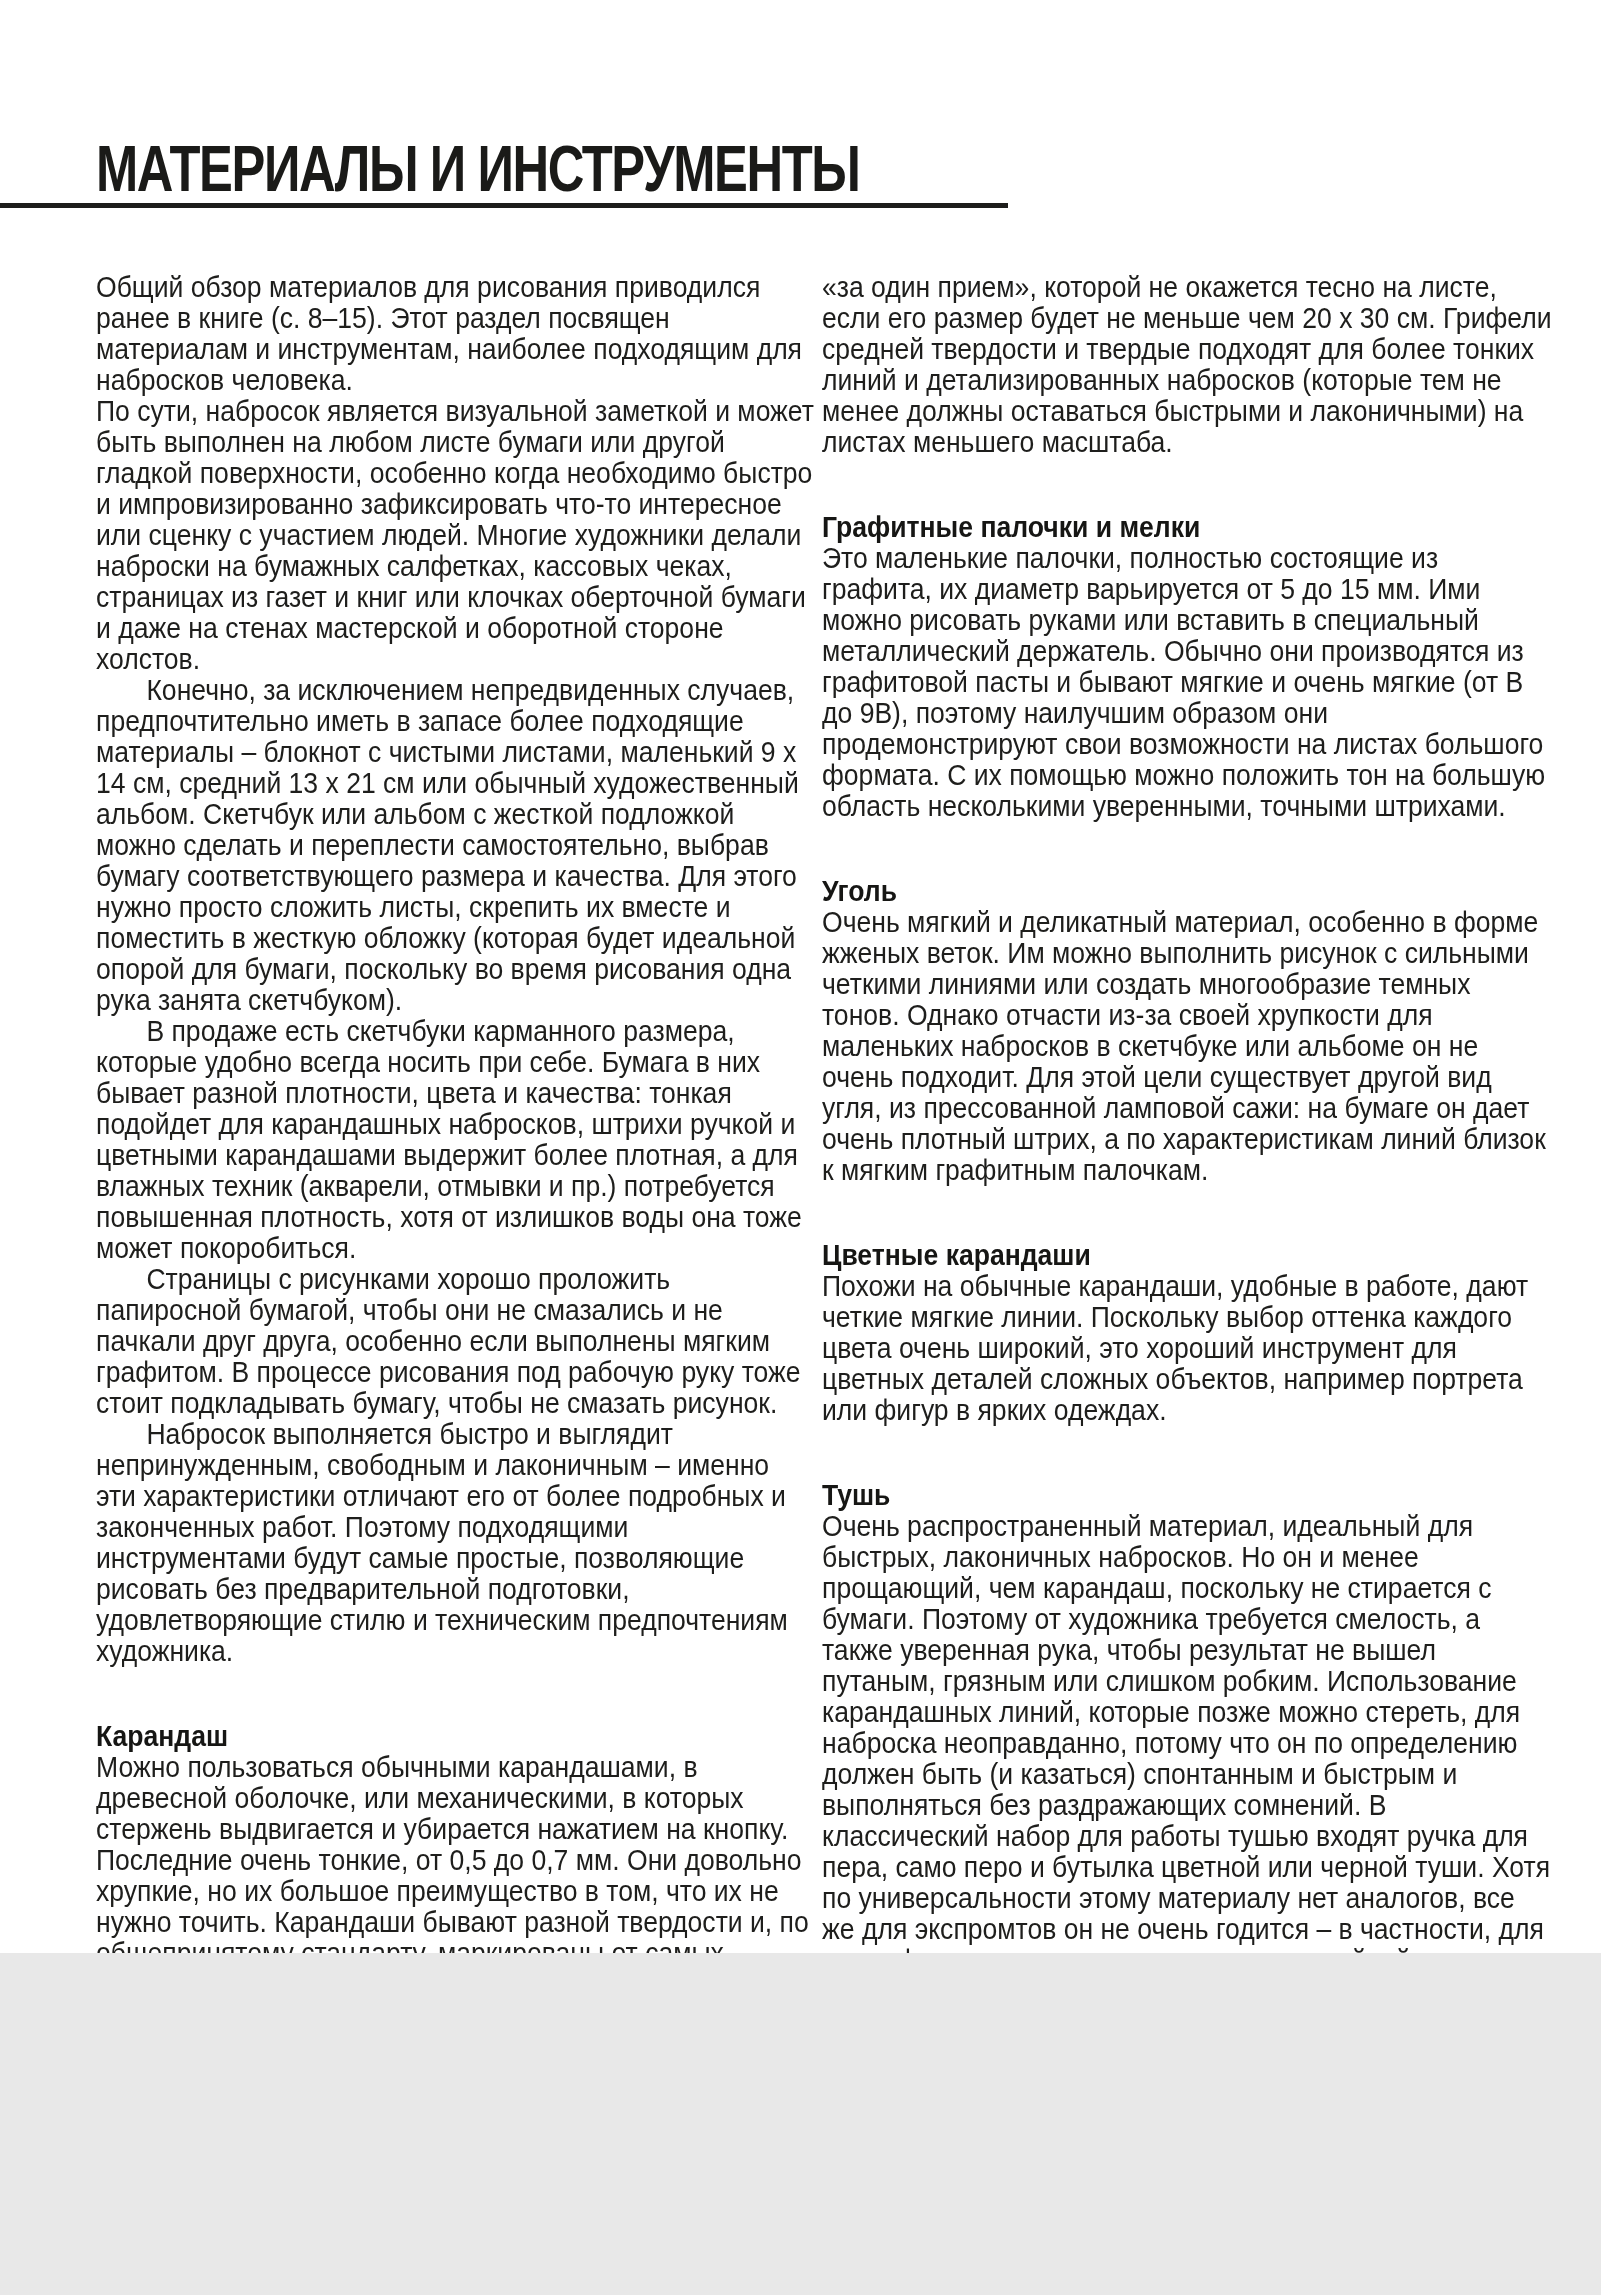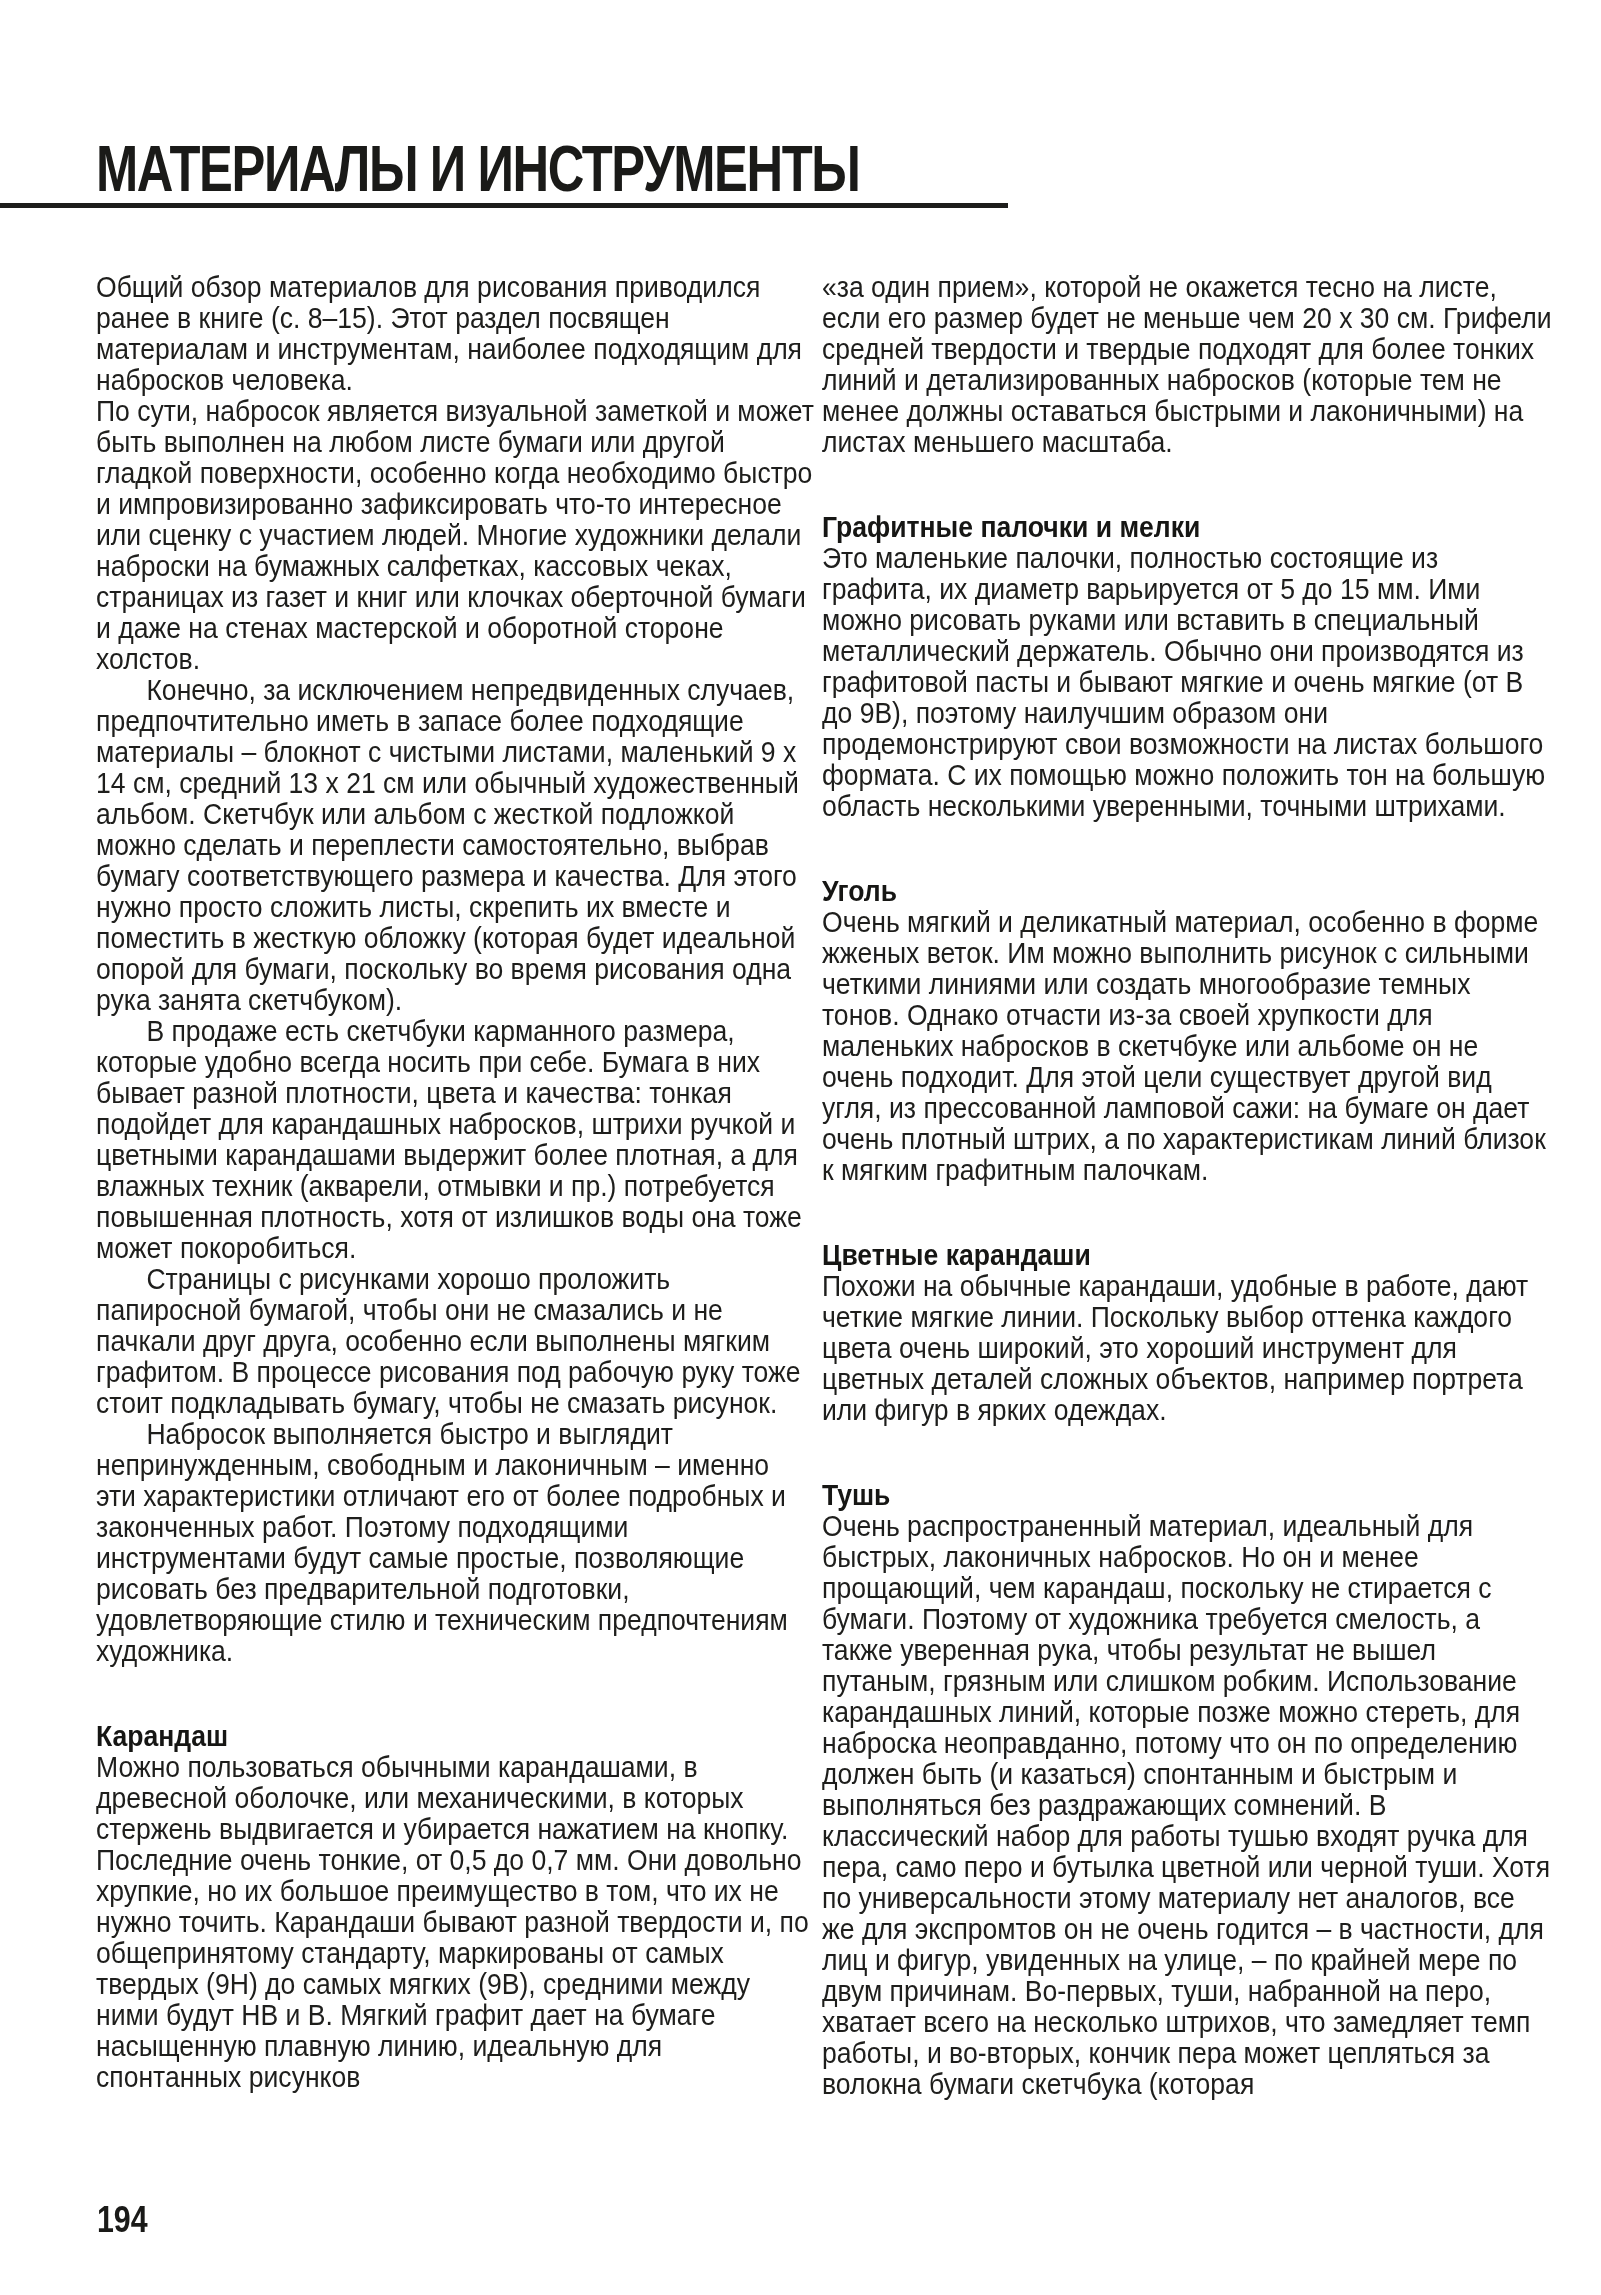--- a/index.html
+++ b/index.html
@@ -3,21 +3,21 @@
 <meta charset="utf-8">
 <style>
   html, body {
     margin: 0;
     padding: 0;
     background: #e8e8e8;
   }
   .page {
     position: relative;
     width: 1602px;
-    height: 2295px;
+    height: 1953px;
     background: #ffffff;
     overflow: hidden;
     font-family: "Liberation Sans", sans-serif;
     color: #1d1d1b;
   }
   .chapter-title {
     position: absolute;
     left: 96px;
     top: 131px;
     font-size: 65px;

